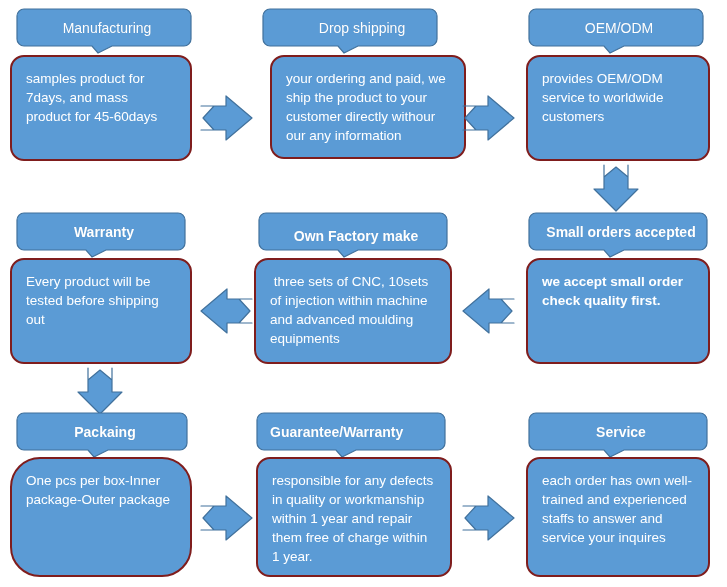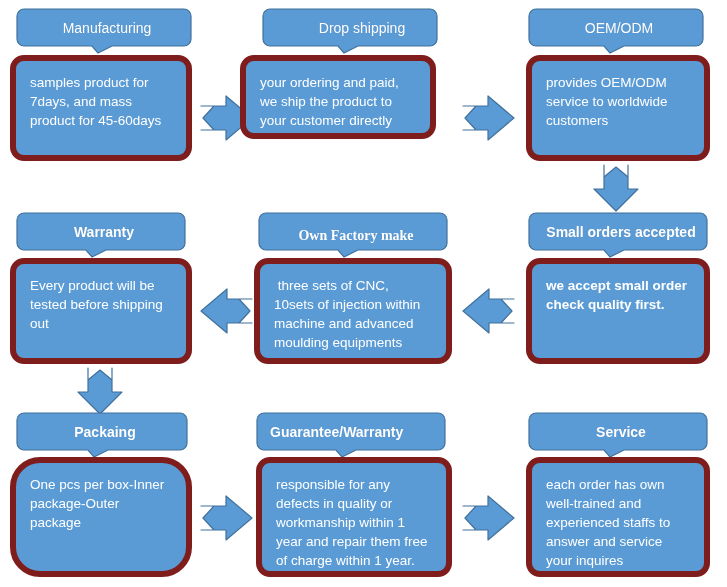--- a/index.html
+++ b/index.html
@@ -55,21 +55,21 @@
   .header-callout.left-align {
     justify-content: flex-start;
     padding-left: 8px;
   }
 
   
   .body-box {
     position: absolute;
     box-sizing: border-box;
     background: #5B9BD5;
-    border: 6px solid #7f1d1d;
+    border: 2px solid #7f1d1d;
     border-radius: 14px;
     color: #ffffff;
     font-size: 13.5px;
     line-height: 19px;
     padding: 12px 14px 10px 14px;
     white-space: pre-wrap;
     overflow: hidden;
   }
 
   
@@ -103,21 +103,21 @@
   </div>
 
   <div class="header-callout" style="left:262px; top:8px; width:176px; height:46px;padding-left:28px;">
     <span class="hdr-shape">
       <svg width="176" height="46" viewBox="0 0 176 46" preserveAspectRatio="none">
         <path d="M8,1 H168 A7,7 0 0 1 175,8 V31 A7,7 0 0 1 168,38 H96 L82,45 L76,38 H8 A7,7 0 0 1 1,31 V8 A7,7 0 0 1 8,1 Z" fill="#5B9BD5" stroke="#41719C" stroke-width="1.2"></path>
       </svg>
     </span>
     <span class="hdr-text">Drop shipping</span>
   </div>
-  <div class="body-box" style="left:240px; top:55px; width:196px; height:84px;">your ordering and paid, we ship the product to your customer directly withour our any information</div>
+  <div class="body-box" style="left:270px; top:55px; width:196px; height:104px;">your ordering and paid, we ship the product to your customer directly withour our any information</div>
 
   <div class="arrow" style="left:462px; top:94px; width:54px; height:48px;">
     <svg width="54" height="48" viewBox="0 0 54 48">
       <path d="M1,12 L14,12 L3,24 L14,36 L1,36 L1,36 L26,36 L26,46 L52,24 L26,2 L26,12 Z" fill="#5B9BD5" stroke="#41719C" stroke-width="1.2" stroke-linejoin="round"></path>
     </svg>
   </div>
 
   <div class="header-callout" style="left:528px; top:8px; width:176px; height:46px;">
     <span class="hdr-shape">
       <svg width="176" height="46" viewBox="0 0 176 46" preserveAspectRatio="none">
@@ -143,21 +143,21 @@
     <span class="hdr-text">Warranty</span>
   </div>
   <div class="body-box" style="left:10px; top:258px; width:182px; height:106px;">Every product will be tested before shipping out</div>
 
   <div class="arrow" style="left:196px; top:287px; width:58px; height:48px;">
     <svg width="58" height="48" viewBox="0 0 58 48">
       <path d="M56,12 L43,12 L54,24 L43,36 L56,36 L56,36 L31,36 L31,46 L5,24 L31,2 L31,12 Z" fill="#5B9BD5" stroke="#41719C" stroke-width="1.2" stroke-linejoin="round"></path>
     </svg>
   </div>
 
-  <div class="header-callout bold" style="left:258px; top:212px; width:190px; height:53px;font-family:Liberation Serif, serif;">
+  <div class="header-callout bold" style="left:258px; top:212px; width:190px; height:53px;">
     <span class="hdr-shape">
       <svg width="190" height="46" viewBox="0 0 190 46" preserveAspectRatio="none">
         <path d="M8,1 H182 A7,7 0 0 1 189,8 V31 A7,7 0 0 1 182,38 H100 L86,45 L80,38 H8 A7,7 0 0 1 1,31 V8 A7,7 0 0 1 8,1 Z" fill="#5B9BD5" stroke="#41719C" stroke-width="1.2"></path>
       </svg>
     </span>
     <span class="hdr-text">Own Factory make</span>
   </div>
   <div class="body-box" style="left:254px; top:258px; width:198px; height:106px;"> three sets of CNC, 10sets of injection within machine and advanced moulding equipments</div>
 
   <div class="arrow" style="left:458px; top:287px; width:58px; height:48px;">

